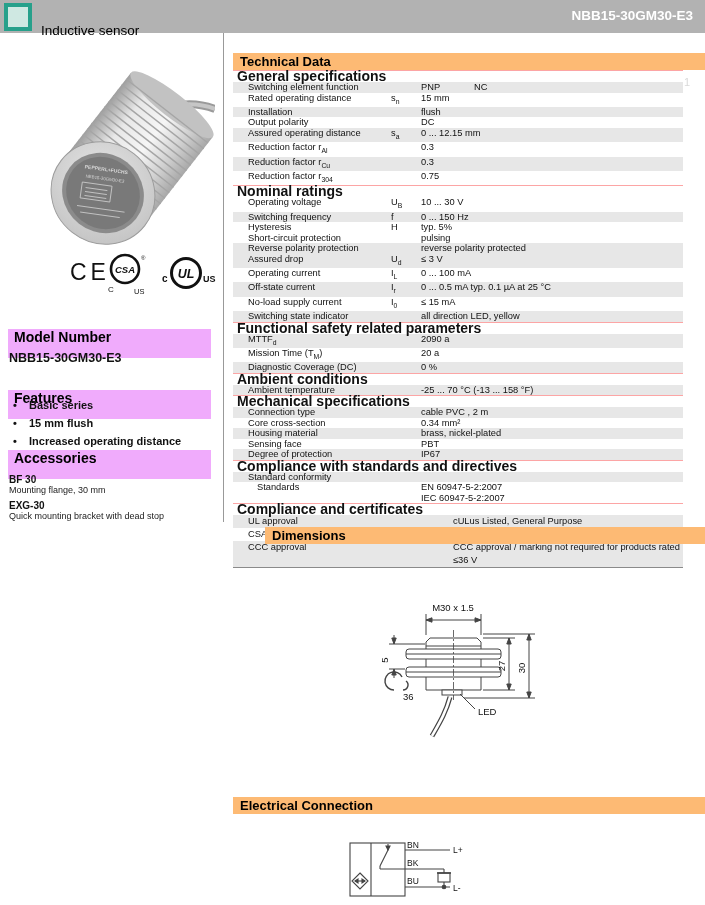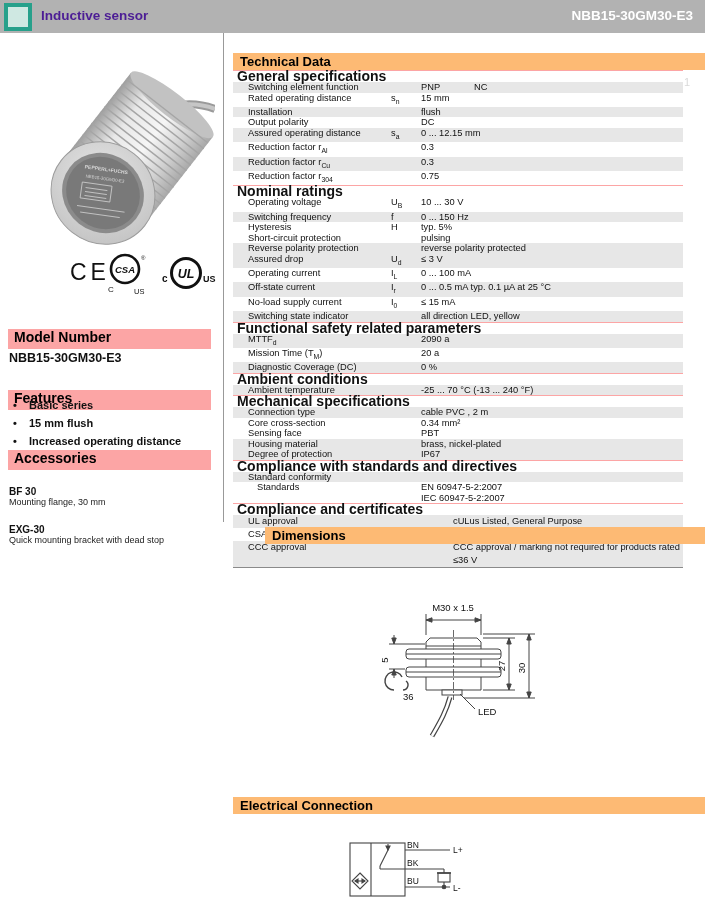--- a/index.html
+++ b/index.html
@@ -4,37 +4,37 @@
 <style>
   html,body{margin:0;padding:0;}
   body{
     width:705px;height:905px;position:relative;background:#fff;
     font-family:"Liberation Sans",sans-serif;color:#111;overflow:hidden;
     -webkit-font-smoothing:antialiased;
   }
   
   .top-header{position:absolute;left:0;top:0;width:705px;height:33px;background:#b2b2b2;}
   .brand-square{position:absolute;left:4px;top:3px;width:20px;height:20px;background:#cfe8e2;border:4px solid #27a08b;}
-  .hdr-left{position:absolute;left:41px;top:0;line-height:32px;font-size:13.5px;font-weight:bold;color:#4c1d95;}
+  .hdr-left{position:absolute;left:41px;top:15px;line-height:32px;font-size:13.5px;font-weight:normal;color:#000000;}
   .hdr-right{position:absolute;right:12px;top:0;line-height:32px;font-size:13.5px;font-weight:bold;color:#fff;}
   .page-num{position:absolute;left:684px;top:76px;font-size:11px;color:#d9d9d9;}
 
   
   .left-col{position:absolute;left:0;top:33px;width:223px;height:489px;border-right:1px solid #999;}
-  .gray-bar{position:absolute;left:8px;width:203px;height:20px;background:#fca5a5;color:#000;
+  .gray-bar{position:absolute;left:8px;width:203px;height:29px;background:#f0abfc;color:#000;
             font-size:14px;font-weight:bold;line-height:17px;padding-left:6px;box-sizing:border-box;}
   .model-bar{top:296px;}
   .model-value{position:absolute;left:9px;top:318px;font-size:12.5px;font-weight:bold;}
   .features-bar{top:357px;}
   .features-list{position:absolute;left:9px;top:366px;width:205px;}
   .feature-item{display:flex;font-size:11px;font-weight:bold;margin-bottom:6px;line-height:12px;}
   .feature-item .bullet{width:16px;padding-left:4px;}
   .acc-bar{top:417px;}
   .acc-list{position:absolute;left:9px;top:437px;width:205px;}
-  .acc-code{font-size:10px;font-weight:bold;margin-top:16px;line-height:11px;}
+  .acc-code{font-size:10px;font-weight:bold;margin-top:4px;line-height:11px;}
   .acc-desc{font-size:9px;line-height:11px;color:#222;}
 
   
   .right-col{position:absolute;left:224px;top:33px;width:481px;height:872px;}
   .rbar{position:absolute;left:9px;width:536px;height:17px;background:#fdba74;color:#000;
         font-size:13px;font-weight:bold;line-height:17px;padding-left:7px;box-sizing:border-box;}
   .td-bar{top:20px;}
   .dims-bar{top:494px;margin-left:32px;}
   .elec-bar{top:764px;}
 
@@ -272,42 +272,42 @@
       </div>
       <div class="row shaded">
         <span class="lbl">Diagnostic Coverage (DC)</span>
         <span class="sym"></span>
         <span class="val"><span class="v1">0 %</span></span>
       </div>
       <div class="sec">Ambient conditions</div>
       <div class="row shaded">
         <span class="lbl">Ambient temperature</span>
         <span class="sym"></span>
-        <span class="val"><span class="v1">-25 ... 70 °C (-13 ... 240 °F)</span></span>
+        <span class="val"><span class="v1">-25 ... 70 °C (-13 ... 158 °F)</span></span>
       </div>
       <div class="sec">Mechanical specifications</div>
       <div class="row shaded">
         <span class="lbl">Connection type</span>
         <span class="sym"></span>
         <span class="val"><span class="v1">cable PVC , 2 m</span></span>
       </div>
       <div class="row">
         <span class="lbl">Core cross-section</span>
         <span class="sym"></span>
         <span class="val"><span class="v1">0.34 mm²</span></span>
       </div>
+      <div class="row shaded">
+        <span class="lbl">Housing material</span>
+        <span class="sym"></span>
+        <span class="val"><span class="v1">brass, nickel-plated</span></span>
+      </div>
       <div class="row">
         <span class="lbl">Sensing face</span>
         <span class="sym"></span>
         <span class="val"><span class="v1">PBT</span></span>
-      </div>
-      <div class="row shaded">
-        <span class="lbl">Housing material</span>
-        <span class="sym"></span>
-        <span class="val"><span class="v1">brass, nickel-plated</span></span>
       </div>
       <div class="row shaded">
         <span class="lbl">Degree of protection</span>
         <span class="sym"></span>
         <span class="val"><span class="v1">IP67</span></span>
       </div>
       <div class="sec">Compliance with standards and directives</div>
       <div class="row shaded">
         <span class="lbl">Standard conformity</span>
         <span class="sym"></span>

